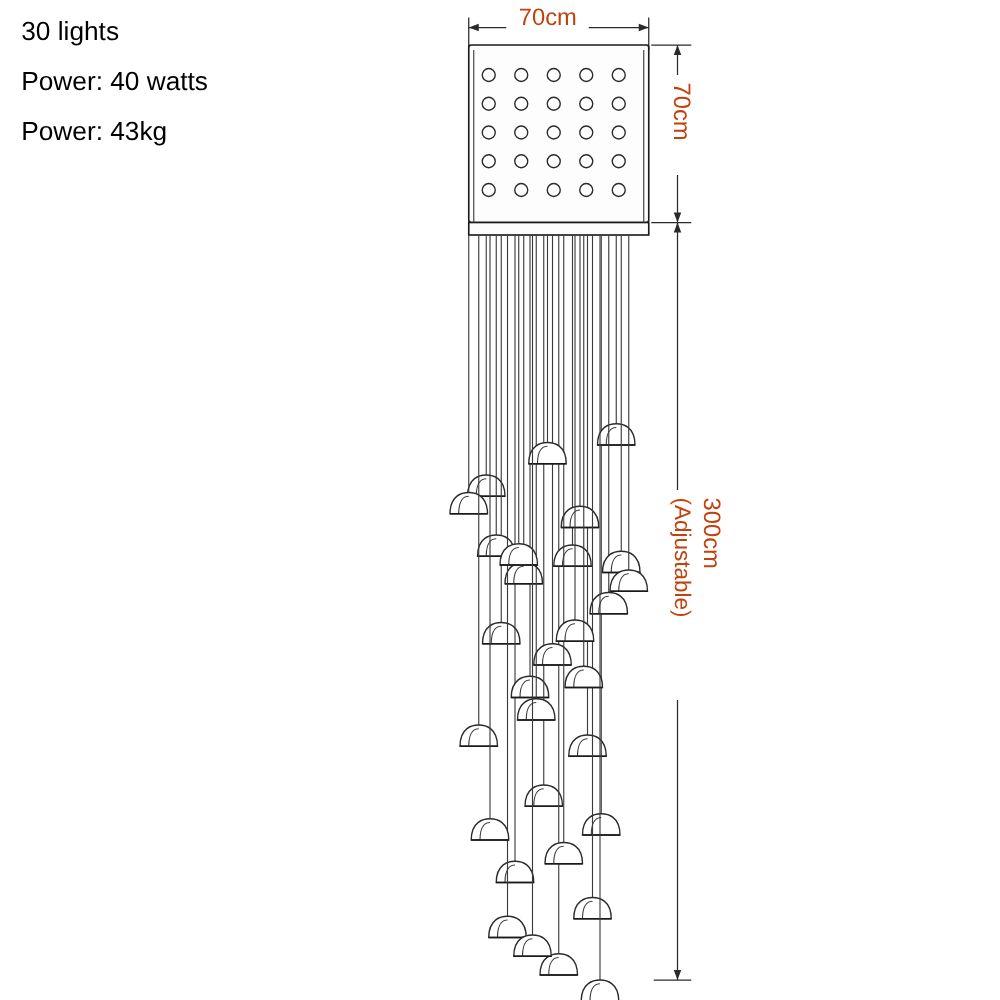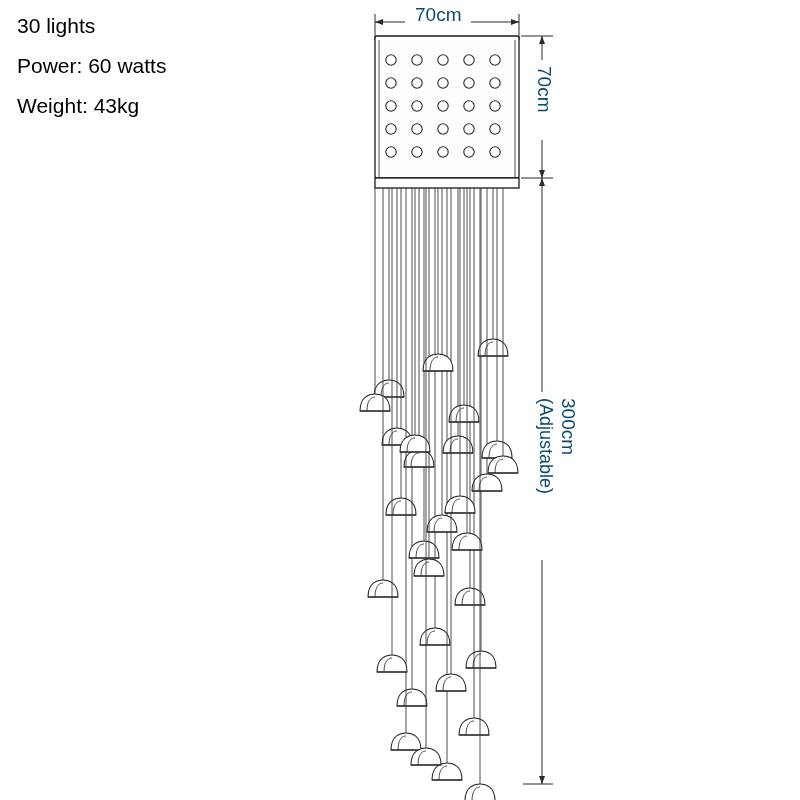--- a/index.html
+++ b/index.html
@@ -30,21 +30,21 @@
   }
   .spec-line {
     font-size: 21px;
     line-height: 40px;
     color: #000;
     white-space: nowrap;
   }
   .dim-label {
     position: absolute;
     font-size: 19px;
-    color: #0c4a6e;
+    color: #c2410c;
     white-space: nowrap;
   }
   #label-width {
     left: 414px;
     top: 4px;
   }
   #label-depth {
     left: 532px;
     top: 66px;
     writing-mode: vertical-rl;
@@ -102,22 +102,22 @@
     stroke-width: 1;
   }
 </style>
 </head>
 <body>
 
 <div id="diagram-root">
 
   <div class="spec-list">
     <div class="spec-line">30 lights</div>
-    <div class="spec-line">Power: 60 watts</div>
-    <div class="spec-line">Weight: 43kg</div>
+    <div class="spec-line">Power: 40 watts</div>
+    <div class="spec-line">Power: 43kg</div>
   </div>
 
   <div class="dim-label" id="label-width">70cm</div>
   <div class="dim-label" id="label-depth">70cm</div>
   <div class="dim-label" id="label-height">300cm</div>
   <div class="dim-label" id="label-height-sub">(Adjustable)</div>
 
   <svg id="art" viewBox="0 0 800 800" xmlns="http://www.w3.org/2000/svg">
 
     <g>

